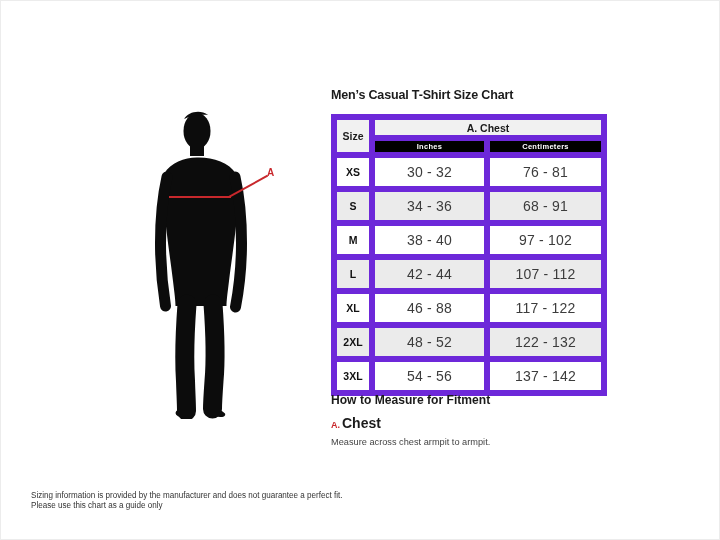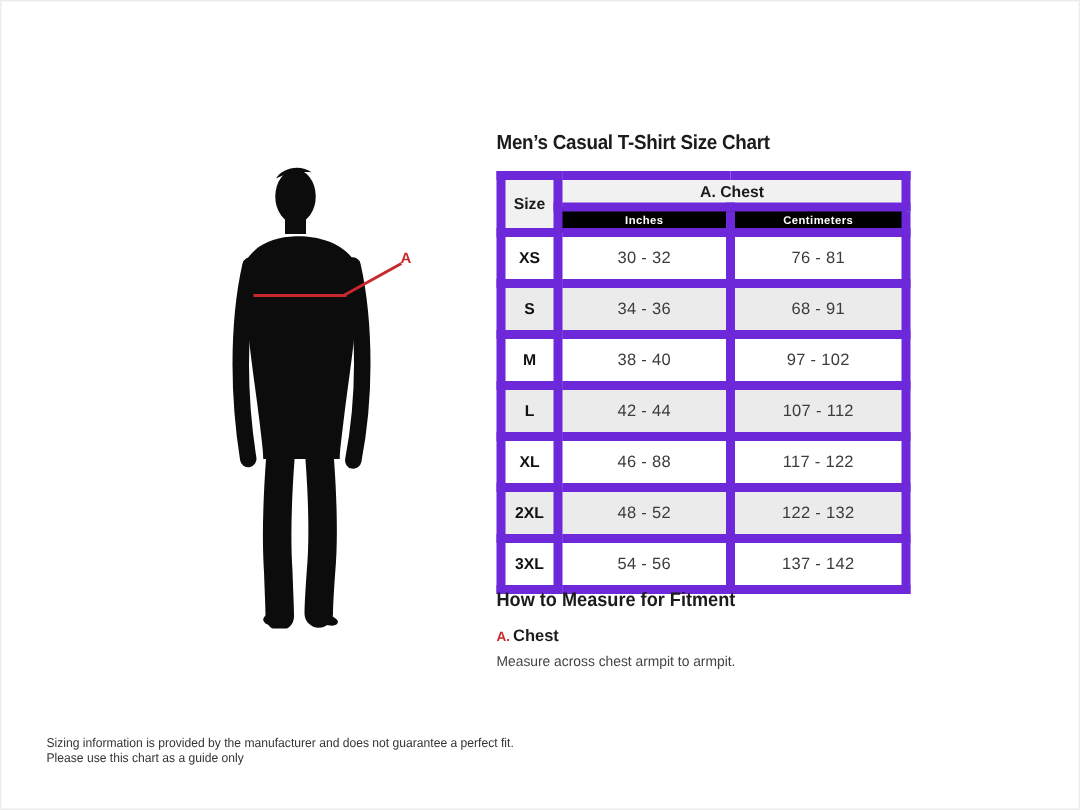--- a/index.html
+++ b/index.html
@@ -50,30 +50,30 @@
   .col-size { width:38px; } .col-in { width:115px; } .col-cm { width:117px; }
   .hdr-cell { background:var(--table-header-bg,#f1f1f1); font-size:10.5px; font-weight:bold; color:#1b1b1b; }
   .hdr-row { height:21px; }
   .unit-row { height:11px; }
   .unit-cell {
     background:var(--unit-bar-bg,#000); color:#fff; font-size:7.5px; font-weight:bold;
     letter-spacing:0.3px; line-height:11px;
   }
   .data-row { height:34px; }
   .size-cell { font-size:10.5px; font-weight:bold; color:#111; }
-  .val-cell { font-size:11px; color:#3c3c3c; letter-spacing:0.2px; }
+  .val-cell { font-size:14px; color:#3c3c3c; letter-spacing:0.2px; }
   tr.alt td { background:var(--table-alt-row-bg,#ebebeb); }
 
   .measure-heading {
     position:absolute; left:330px; top:391px; font-size:13px; font-weight:bold;
     white-space:nowrap; transform:scaleX(0.93); transform-origin:left center;
   }
   .measure-item { position:absolute; left:330px; top:413px; }
   .measure-key { color:var(--accent-red,#c8282c); font-size:9px; font-weight:bold; }
-  .measure-name { color:#1b1b1b; font-size:11px; font-weight:bold; margin-left:2px; }
+  .measure-name { color:#1b1b1b; font-size:14px; font-weight:bold; margin-left:2px; }
   .measure-desc { margin-top:3.5px; font-size:9.5px; color:#444; white-space:nowrap; transform:scaleX(0.97); transform-origin:left center; }
 
   
   .disclaimer {
     position:absolute; left:30px; top:489px; font-size:8.5px; color:#333;
     line-height:10px; transform:scaleX(0.95); transform-origin:left top; white-space:nowrap;
   }
 </style>
 </head>
 <body>

